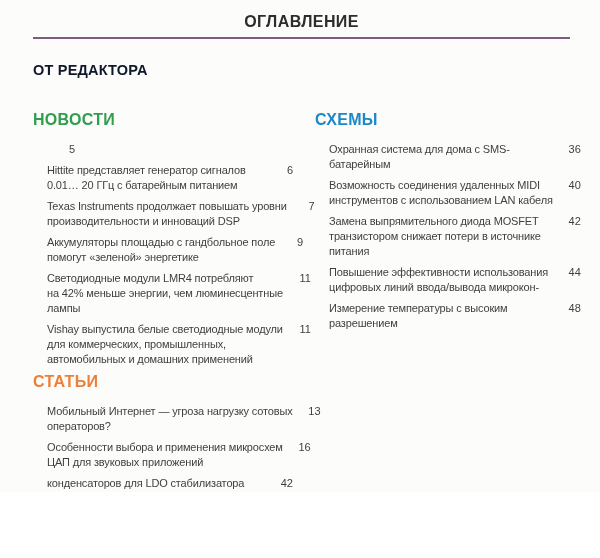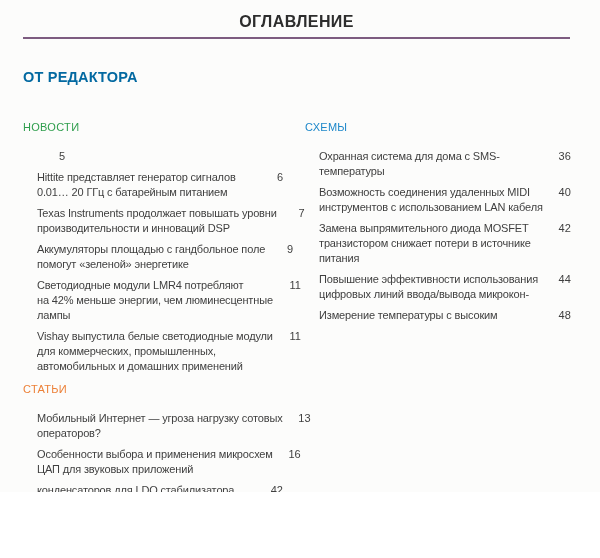--- a/index.html
+++ b/index.html
@@ -4,55 +4,55 @@
 <style>
   html, body { margin: 0; padding: 0; background: #ffffff; }
   .page {
     position: relative;
     width: 600px;
     height: 492px;
     box-sizing: border-box;
     background: #fcfcfb;
     font-family: "Liberation Sans", "DejaVu Sans", sans-serif;
     color: #3f3f3f;
-    padding: 10px 30px 0 23px;
+    padding: 10px 30px 0 33px;
     overflow: hidden;
   }
   .masthead {
     text-align: center;
     font-size: 16px;
     font-weight: 700;
     letter-spacing: 0.4px;
     color: #2d2d2d;
     line-height: 19px;
     margin-top: 2px;
   }
   .title-rule {
     height: 2px;
     background: #7d5c80;
     margin-top: 6px;
   }
   .editor-heading {
-    margin-top: 29px;
+    margin-top: 22px;
     font-size: 14.5px;
     font-weight: 700;
-    color: #0369a1;
+    color: #0f172a;
     line-height: 18px;
     letter-spacing: 0.2px;
   }
   .columns {
     display: flex;
     margin-top: 32px;
   }
   .col-left { width: 260px; flex-shrink: 0; }
   .col-gap { width: 22px; flex-shrink: 0; }
   .col-right { flex: 1; }
   .section-heading {
-    font-size: 11px;
-    font-weight: 400;
+    font-size: 16px;
+    font-weight: 700;
     line-height: 18px;
     letter-spacing: 0.3px;
     margin-bottom: 13px;
   }
   .heading-news { color: #2f9e4d; }
   .heading-articles { color: #ec8038; }
   .heading-schemes { color: #1d87c9; }
   .section-items { padding-left: 14px; }
   .toc-item {
     display: flex;
@@ -170,21 +170,21 @@
     <div class="col-gap"></div>
 
     <div class="col-right">
 
       <div class="section">
         <div class="section-heading heading-schemes">СХЕМЫ</div>
         <div class="section-items">
           <div class="toc-item">
             <span class="item-title">
                 <span class="line">Охранная система для дома с SMS-</span>
-                <span class="line">температуры</span>
+                <span class="line">батарейным</span>
               </span>
             <span class="item-page">36</span>
           </div>
           <div class="toc-item">
             <span class="item-title">
                 <span class="line">Возможность соединения удаленных MIDI</span>
                 <span class="line">инструментов с использованием LAN кабеля</span>
               </span>
             <span class="item-page">40</span>
           </div>
@@ -199,20 +199,21 @@
           <div class="toc-item">
             <span class="item-title">
                 <span class="line">Повышение эффективности использования</span>
                 <span class="line">цифровых линий ввода/вывода микрокон-</span>
               </span>
             <span class="item-page">44</span>
           </div>
           <div class="toc-item">
             <span class="item-title">
                 <span class="line">Измерение температуры с высоким</span>
+                <span class="line">разрешением</span>
               </span>
             <span class="item-page">48</span>
           </div>
         </div>
       </div>
 
     </div>
 
   </div>
 

